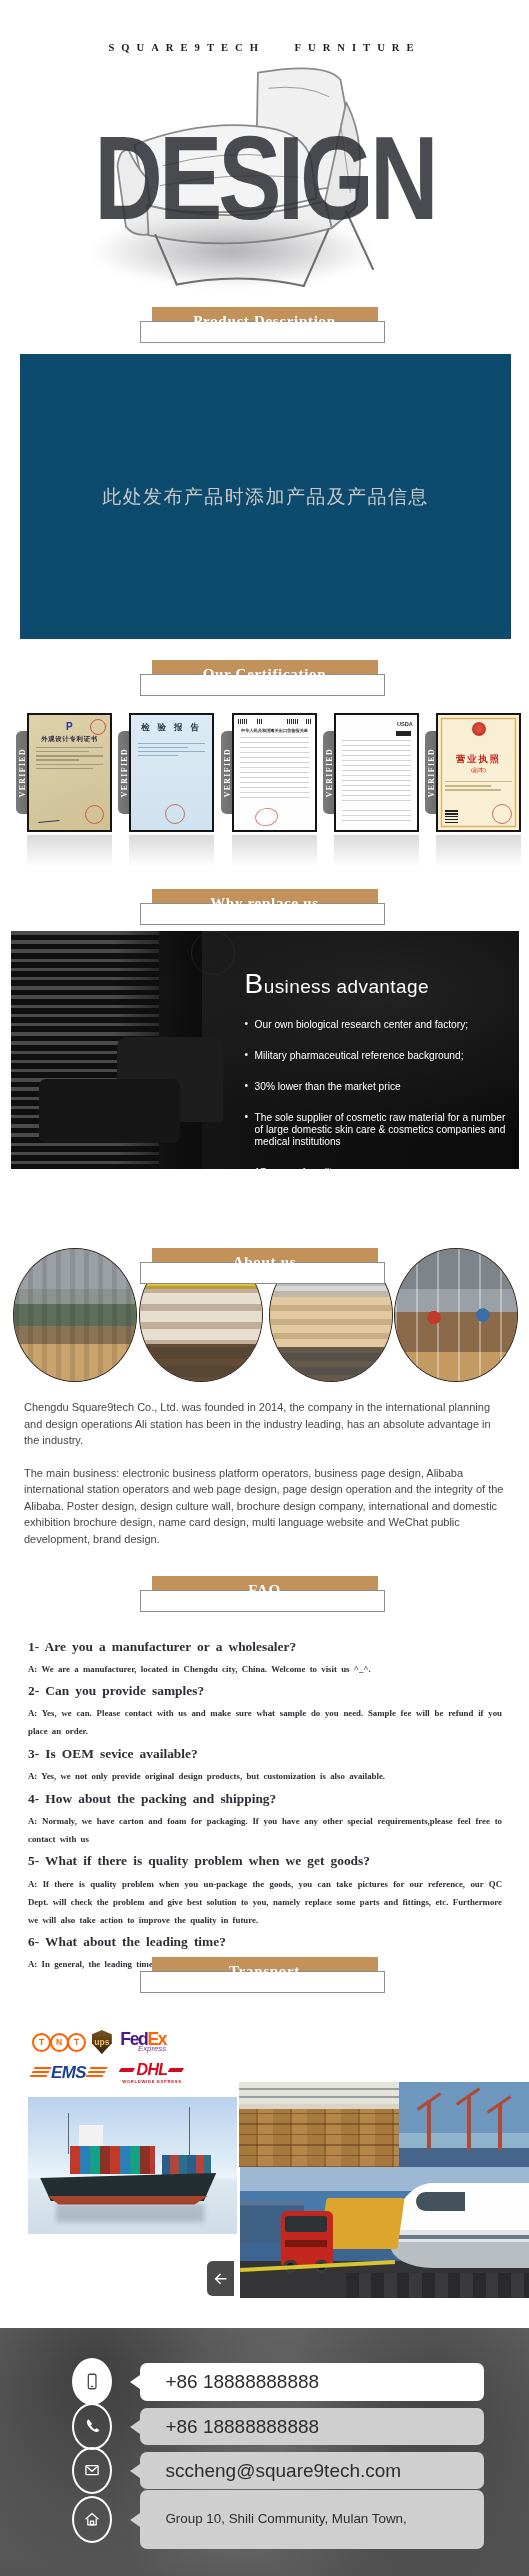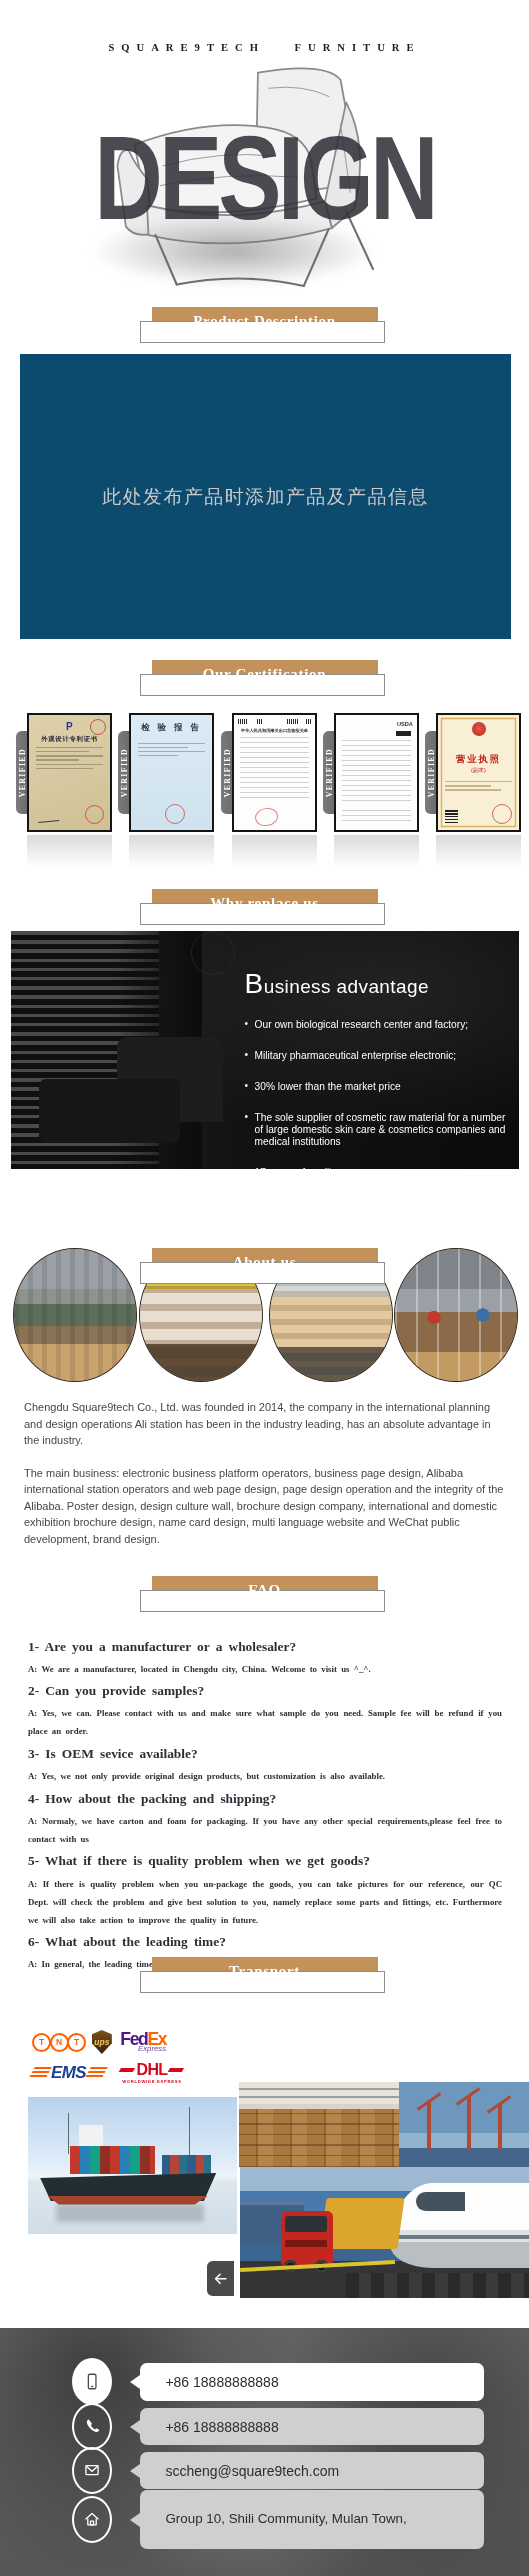--- a/index.html
+++ b/index.html
@@ -123,34 +123,34 @@
   
   .logos{position:absolute;left:32px;top:2030px;width:148px;}
   .logo-row{display:flex;align-items:center;}
   .tnt{display:flex;}
   .tnt-c{width:15px;height:15px;border:2.1px solid #ff5f00;border-radius:50%;margin-right:-1.4px;
     display:flex;align-items:center;justify-content:center;color:#ff5f00;font-weight:bold;font-size:8.5px;background:#fff;}
   .ups{width:20px;height:24px;margin-left:7px;
     background:linear-gradient(#7a5420,#38200c);
     clip-path:polygon(50% 0,100% 18%,100% 55%,50% 100%,0 55%,0 18%);
     display:flex;align-items:center;justify-content:center;color:#f0c55e;
-    font-weight:bold;font-size:8.5px;font-style:italic;}
+    font-weight:bold;font-size:8.5px;}
   .fedex{margin-left:8.5px;line-height:.8;}
   .fedex .fe{font-weight:bold;font-size:17.6px;letter-spacing:-1.4px;}
   .fed{color:#4d148c;} .fex{color:#ff6200;}
   .express{display:block;text-align:right;color:#7b3fa0;font-size:7.8px;font-style:italic;margin-top:0.7px;}
   .row2{margin-top:7px;}
   .ems{display:flex;align-items:center;}
   .slines{width:17px;height:10.6px;transform:skewX(-28deg);
     background:repeating-linear-gradient(180deg,#ff5f00 0 2.1px,rgba(255,255,255,0) 2.1px 4.2px);}
   .ems-t{color:#1c3f94;font-weight:bold;font-style:italic;font-size:17px;letter-spacing:-0.7px;margin:0 2.1px;}
   .dhl{display:flex;flex-direction:column;align-items:center;margin-left:15.5px;}
   .dhl-row{display:flex;align-items:center;}
   .dash{width:14px;height:3.5px;background:#d8071d;transform:skewX(-30deg);}
-  .dhl-t{color:#d8071d;font-weight:bold;font-size:16px;letter-spacing:-0.7px;margin:0 2.1px;}
+  .dhl-t{color:#d8071d;font-weight:bold;font-style:italic;font-size:16px;letter-spacing:-0.7px;margin:0 2.1px;}
   .dhl-tag{font-size:4.2px;color:#d8071d;font-weight:bold;letter-spacing:0.7px;}
 
   
   .img{position:absolute;overflow:hidden;}
   .img-ship{left:27.5px;top:2097px;width:209px;height:137px;
     background:linear-gradient(180deg,#b9d2ec 0%,#dcebf7 45%,#eef4fa 58%,#dde7ef 62%,#cfdde8 100%);}
   .ship-hull{position:absolute;left:12.7px;top:76px;width:176px;height:28px;background:#232e33;
     clip-path:polygon(0 18%,100% 0,93% 100%,6% 100%);}
   .ship-red{position:absolute;left:20px;top:99px;width:160px;height:8.5px;background:#a8442c;
     clip-path:polygon(0 0,100% 0,92% 100%,7% 100%);}
@@ -196,21 +196,21 @@
                radial-gradient(circle at 48% 62%,rgba(170,170,170,.22),rgba(0,0,0,0) 45%),
                radial-gradient(circle at 82% 28%,rgba(35,35,35,.5),rgba(0,0,0,0) 50%),
                linear-gradient(180deg,#707070,#555);}
   .contact-row{position:absolute;left:72px;display:flex;align-items:center;}
   .contact-icon{width:40px;height:47px;border-radius:50%;flex:none;
     display:flex;align-items:center;justify-content:center;}
   .icon-filled{background:#fff;}
   .icon-outline{border:2.1px solid #fff;box-sizing:border-box;}
   .bubble{position:relative;margin-left:28px;width:319px;border-radius:7px;
     display:flex;flex-direction:column;justify-content:center;padding-left:25.4px;
-    font-size:14px;color:#2d2d2d;background:var(--bc);}
+    font-size:19px;color:#2d2d2d;background:var(--bc);}
   .bubble::before{content:"";position:absolute;left:-10px;top:50%;margin-top:-7px;
     width:0;height:0;border-top:7px solid transparent;border-bottom:7px solid transparent;
     border-right:10px solid var(--bc);}
   .b-white{--bc:#ffffff;}
   .b-gray{--bc:#cfcfcf;}
   .addr{line-height:1.5;font-size:13.4px;}
 </style>
 </head>
 <body>
 
@@ -347,21 +347,21 @@
   <div class="dark-section">
     <div class="blinds"></div>
     <div class="blinds-fade"></div>
     <div class="lamp"></div>
     <div class="sil-1"></div>
     <div class="sil-2"></div>
     <div class="ba-inner">
       <h2 class="ba-title">Business advantage</h2>
       <ul class="ba-list">
         <li>Our own biological research center and factory;</li>
-        <li>Military pharmaceutical enterprise electronic;</li>
+        <li>Military pharmaceutical reference background;</li>
         <li>30% lower than the market price</li>
         <li>The sole supplier of cosmetic raw material for a number of large domestic skin care &amp; cosmetics companies and medical institutions</li>
         <li>17 years of quality assurance</li>
       </ul>
     </div>
   </div>
 
   <div class="banner" style="top:1248px">
     <div class="banner-outline"></div>
     <span class="banner-label">About us</span>

